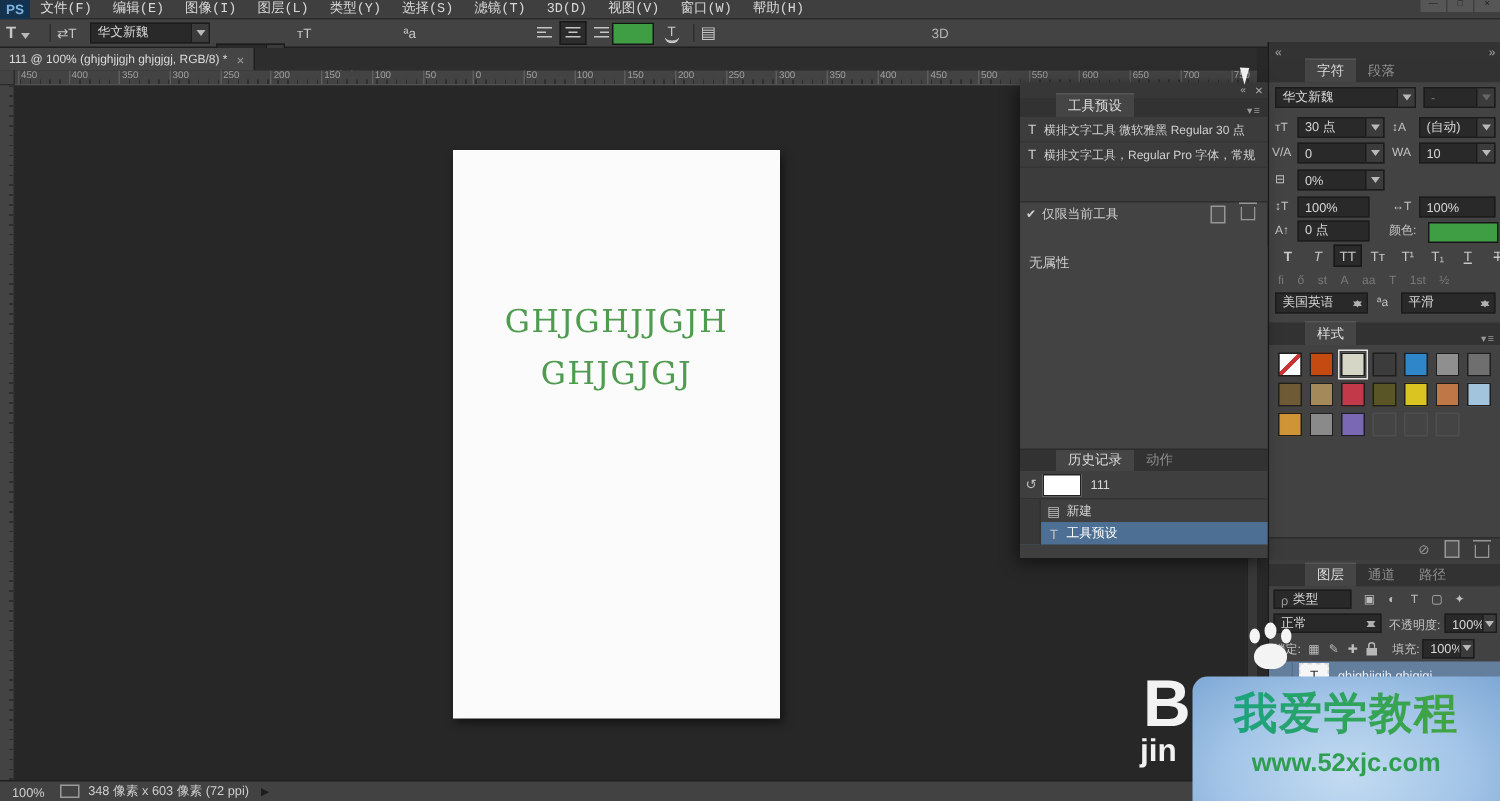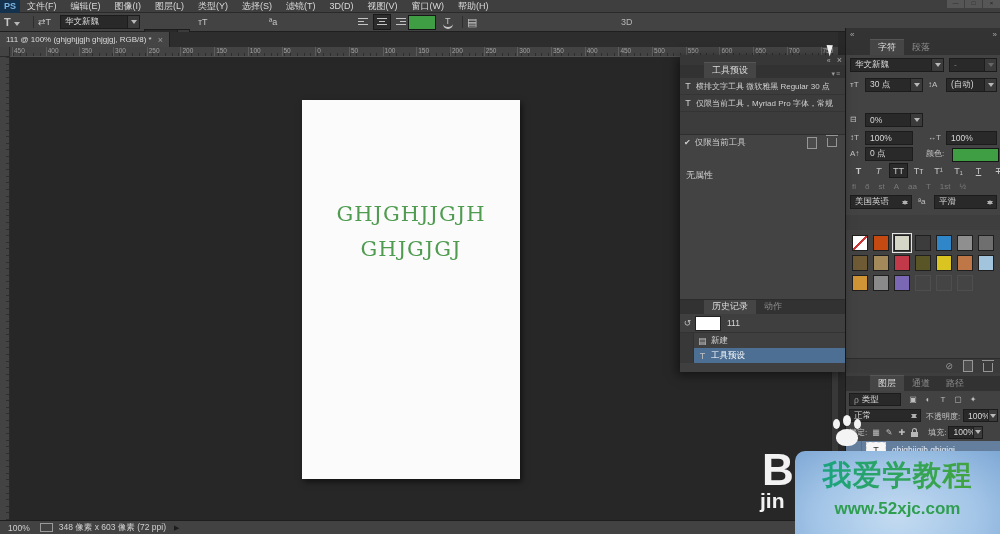--- a/index.html
+++ b/index.html
@@ -2,21 +2,21 @@
 <html><head>
 <meta charset="utf-8">
 <style>
   html,body{margin:0;padding:0;background:#111;}
   #app{position:relative;width:1000px;height:534px;background:#282828;overflow:hidden;
        font-family:"Liberation Sans",sans-serif;color:#d6d6d6;-webkit-font-smoothing:antialiased;}
   .abs{position:absolute;box-sizing:border-box;}
   
   #menubar{left:0;top:0;width:1000px;height:13px;background:#3f3f3f;display:flex;align-items:center;font-size:9px;color:#d9d9d9;border-bottom:1px solid #2a2a2a;}
   .pslogo{width:20px;height:13px;background:#14314d;color:#7cb5e2;font-weight:bold;font-size:9px;display:flex;align-items:center;justify-content:center;}
-  .menuitem{padding:0 7px;line-height:13px;white-space:nowrap;cursor:default;}
+  .menuitem{padding:0 7px;line-height:13px;white-space:nowrap;cursor:default;font-family:Liberation Mono, monospace;}
   #winctl{right:0;top:0;height:8px;display:flex;z-index:12;}
   #winctl span{width:17px;height:8px;background:#565656;margin-left:1px;color:#1e1e1e;font-size:6px;line-height:7px;text-align:center;}
   #optionsbar{left:0;top:13px;width:1000px;height:19px;background:#434343;border-bottom:1px solid #1f1f1f;}
   .opt{position:absolute;top:2px;height:14px;display:flex;align-items:center;font-size:9px;}
   .vsep{position:absolute;top:3px;width:1px;height:12px;background:#2e2e2e;}
   .inset{background:#292929;border:1px solid #1c1c1c;color:#d8d8d8;font-size:8.5px;height:14px;box-sizing:border-box;display:flex;align-items:center;padding:0 4px;position:relative;}
   .ddl{position:absolute;right:0;top:0;width:11px;height:100%;background:#3b3b3b;border-left:1px solid #1c1c1c;display:flex;align-items:center;justify-content:center;}
   .tri{width:0;height:0;border-left:3px solid transparent;border-right:3px solid transparent;border-top:4px solid #b8b8b8;}
   .tri.dim{border-top-color:#666;}
   .combo{position:relative;}
@@ -251,21 +251,21 @@
     </div>
     <div class="abs" style="left:0;top:23px;width:100%;height:57px;background:#3c3c3c;border-bottom:1px solid #2e2e2e;">
 
         <div class="presetrow">
           <span class="ticon">T</span>
           <span>横排文字工具 微软雅黑 Regular 30 点</span>
         </div>
 
         <div class="presetrow">
           <span class="ticon">T</span>
-          <span>仅限当前工具，Myriad Pro 字体，常规</span>
+          <span>横排文字工具，Regular Pro 字体，常规</span>
         </div>
       </div>
     <div class="abs" style="left:0;top:80px;width:100%;height:15px;display:flex;align-items:center;font-size:8.5px;color:#cfcfcf;">
       <span style="margin-left:4px;color:#cfcfcf;font-size:8px;">✔</span>
       <span style="margin-left:4px;">仅限当前工具</span>
       <span class="page" style="margin-left:auto;"></span>
       <span class="trash" style="margin:0 8px 0 10px;"></span>
     </div>
     <div class="abs ptabs" style="left:0;top:245px;width:100%;height:14px;">
 
@@ -328,20 +328,36 @@
         <span class="cicn" style="left:4px;">тT</span>
         <span class="inset" style="position:absolute;left:19px;width:58px;">
           <span>30 点</span>
             <span class="ddl">
               <span class="tri"></span>
             </span>
         </span>
         <span class="cicn" style="left:82px;">↕A</span>
         <span class="inset" style="position:absolute;left:100px;width:51px;">
           <span>(自动)</span>
+            <span class="ddl">
+              <span class="tri"></span>
+            </span>
+        </span>
+      </div>
+      <div class="crow" style="top:40px;">
+        <span class="cicn" style="left:2px;">V/A</span>
+        <span class="inset" style="position:absolute;left:19px;width:58px;">
+          <span>0</span>
+            <span class="ddl">
+              <span class="tri"></span>
+            </span>
+        </span>
+        <span class="cicn" style="left:82px;">WA</span>
+        <span class="inset" style="position:absolute;left:100px;width:51px;">
+          <span>10</span>
             <span class="ddl">
               <span class="tri"></span>
             </span>
         </span>
       </div>
       <div class="crow" style="top:58px;">
         <span class="cicn" style="left:4px;">⊟</span>
         <span class="inset" style="position:absolute;left:19px;width:58px;">
           <span>0%</span>
             <span class="ddl">
@@ -393,20 +409,24 @@
         <span class="inset combo" style="position:absolute;left:4px;width:62px;">
           <span>美国英语</span>
         </span>
         <span class="cicn" style="left:72px;">ªa</span>
         <span class="inset combo" style="position:absolute;left:88px;width:63px;">
           <span>平滑</span>
         </span>
       </div>
     </div>
 
+    <div class="abs ptabs" style="left:0;top:187px;width:155px;height:15px;">
+      <span class="ptab active">样式</span>
+      <span class="pmenu">▾≡</span>
+    </div>
     <div class="abs" style="left:0;top:202px;width:155px;height:128px;background:#424242;">
       <div style="display:flex;flex-wrap:wrap;gap:4px 5px;padding:5px 0 0 6px;width:147px;">
 
       <span class="sw none"></span>
           <span class="sw" style="background: rgb(196, 74, 18);"></span>
           <span class="sw sel" style="background: rgb(214, 214, 198);"></span>
           <span class="sw" style="background: rgb(60, 60, 60);"></span>
           <span class="sw" style="background: rgb(47, 134, 201);"></span>
           <span class="sw" style="background: rgb(143, 143, 143);"></span>
           <span class="sw" style="background: rgb(111, 111, 111);"></span>

